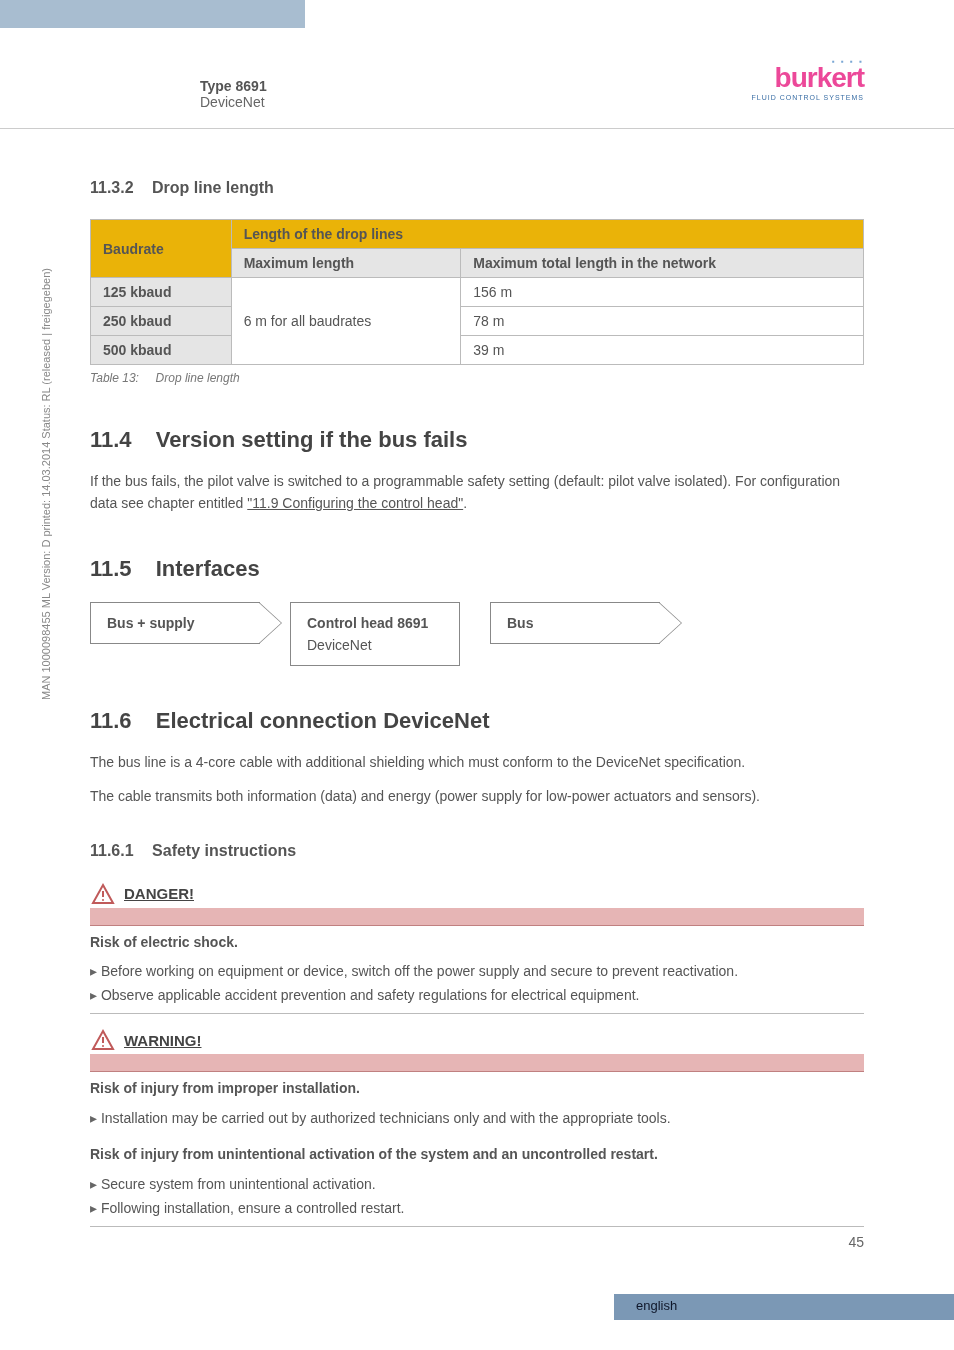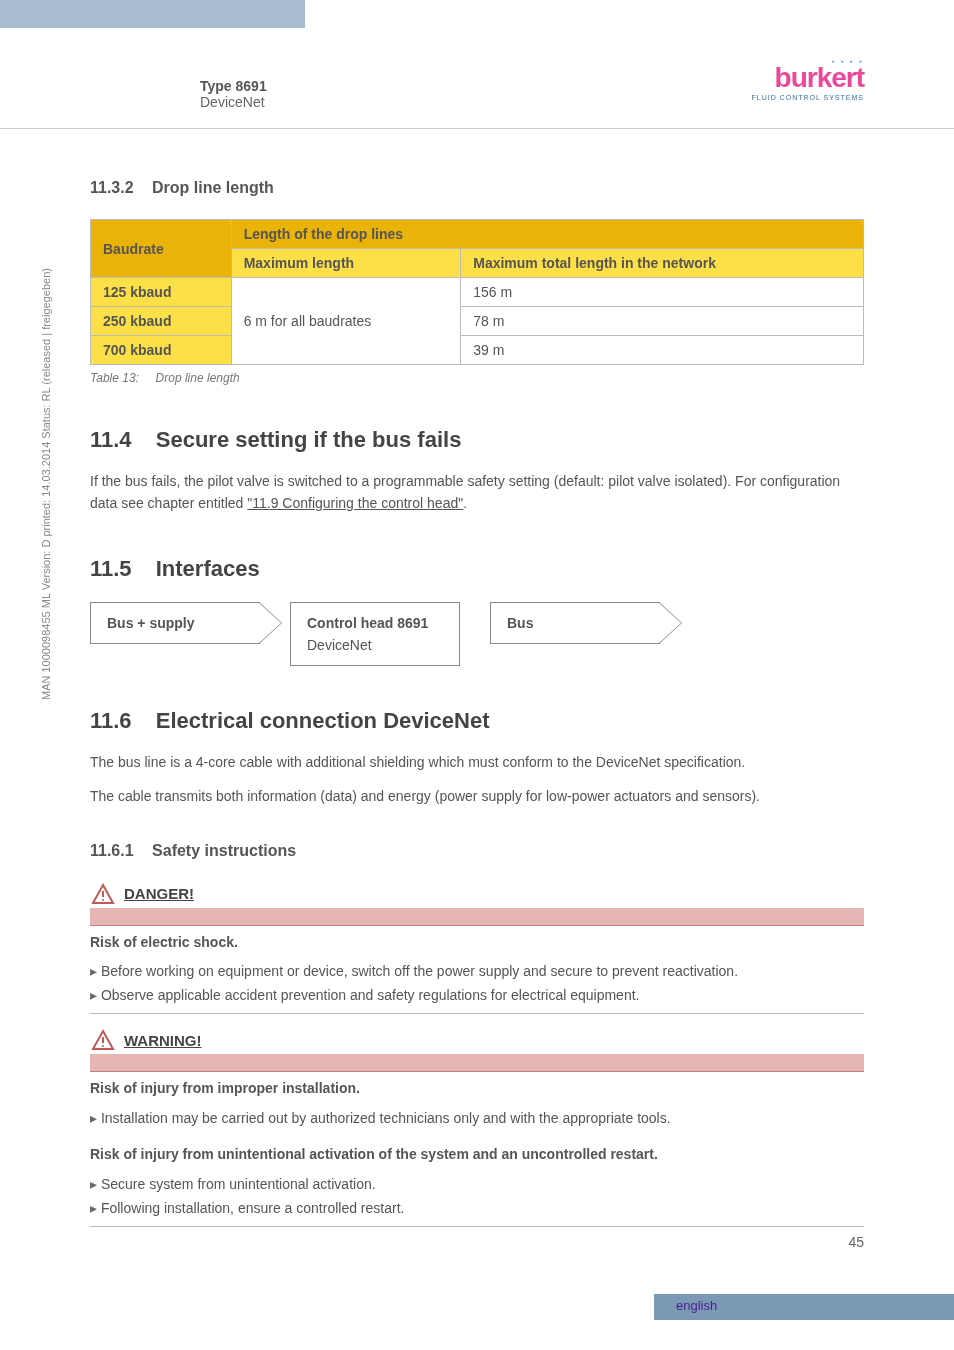--- a/index.html
+++ b/index.html
@@ -34,21 +34,21 @@
   h2 { font-size: 16px; font-weight: bold; color: #555; margin-bottom: 22px; }
   h2 .secnum { margin-right: 14px; }
   h1 { font-size: 22px; font-weight: bold; color: #444; margin-bottom: 18px; margin-top: 42px; }
   h1 .secnum { margin-right: 18px; }
 
   table.data { width: 100%; border-collapse: collapse; margin-bottom: 6px; }
   table.data th, table.data td {
     border: 1px solid #bbb; padding: 6px 12px; text-align: left;
     font-size: 14px; color: #555;
   }
-  table.data th { background: #fde047; font-weight: bold; }
+  table.data th { background: #e5e5e5; font-weight: bold; }
   table.data th.h1 { background: #eab308; }
   .caption { font-style: italic; font-size: 12px; color: #777; margin-bottom: 20px; }
 
   p { font-size: 14px; color: #555; line-height: 1.55; margin-bottom: 12px; }
   a.ref { color: #555; text-decoration: underline; }
 
   .flow { display: flex; align-items: flex-start; gap: 30px; margin: 20px 0 10px 0; }
   .flow-box {
     border: 1px solid #888; padding: 12px 16px; font-size: 14px;
     font-weight: bold; color: #555; position: relative; background: #fff;
@@ -76,22 +76,22 @@
   .alert-title { font-weight: bold; font-size: 15px; color: #444; text-decoration: underline; }
   .alert-bar { height: 18px; background: #e6b5b5; border-bottom: 1px solid #c08080; margin-bottom: 6px; }
   .alert p.sub { font-weight: bold; font-size: 14px; margin: 6px 0; }
   .alert ul { list-style: none; padding-left: 0; }
   .alert li { font-size: 14px; color: #555; padding: 4px 0; }
   .alert li::before { content: "▸ "; color: #666; }
   .alert-divider { border-bottom: 1px solid #bbb; margin: 6px 0 10px 0; }
 
   .pagenum { position: absolute; right: 90px; bottom: 100px; font-size: 14px; color: #666; }
   .footer-bar {
-    position: absolute; bottom: 30px; right: 0; width: 300px; height: 26px;
-    background: #7b98b5; color: #4c1d95; font-size: 13px; padding: 4px 0 0 22px;
+    position: absolute; bottom: 30px; right: 0; width: 340px; height: 26px;
+    background: #7b98b5; color: #0f172a; font-size: 13px; padding: 4px 0 0 22px;
   }
 </style>
 </head>
 <body>
 
 <div class="top-bar"></div>
 
 <div class="header">
   <div class="header-left">
     <div class="type">Type 8691</div>
@@ -126,33 +126,33 @@
     <tr>
       <th>125 kbaud</th>
       <td rowspan="3">6 m for all baudrates</td>
       <td>156 m</td>
     </tr>
     <tr>
       <th>250 kbaud</th>
       <td>78 m</td>
     </tr>
     <tr>
-      <th>700 kbaud</th>
+      <th>500 kbaud</th>
       <td>39 m</td>
     </tr>
   </tbody>
     </table>
   <div class="caption">
     <span>Table 13:</span>&nbsp;&nbsp;&nbsp;&nbsp;
     <span>Drop line length</span>
   </div>
 
   <h1>
     <span class="secnum">11.4</span>
-    <span>Secure setting if the bus fails</span>
+    <span>Version setting if the bus fails</span>
   </h1>
   <p>
     <span>If the bus fails, the pilot valve is switched to a programmable safety setting (default: pilot valve isolated). For configuration data see chapter entitled </span><a href="#" class="ref">"11.9 Configuring the control head"</a><span>.</span>
   </p>
 
   <h1>
     <span class="secnum">11.5</span>
     <span>Interfaces</span>
   </h1>
   <div class="flow">

